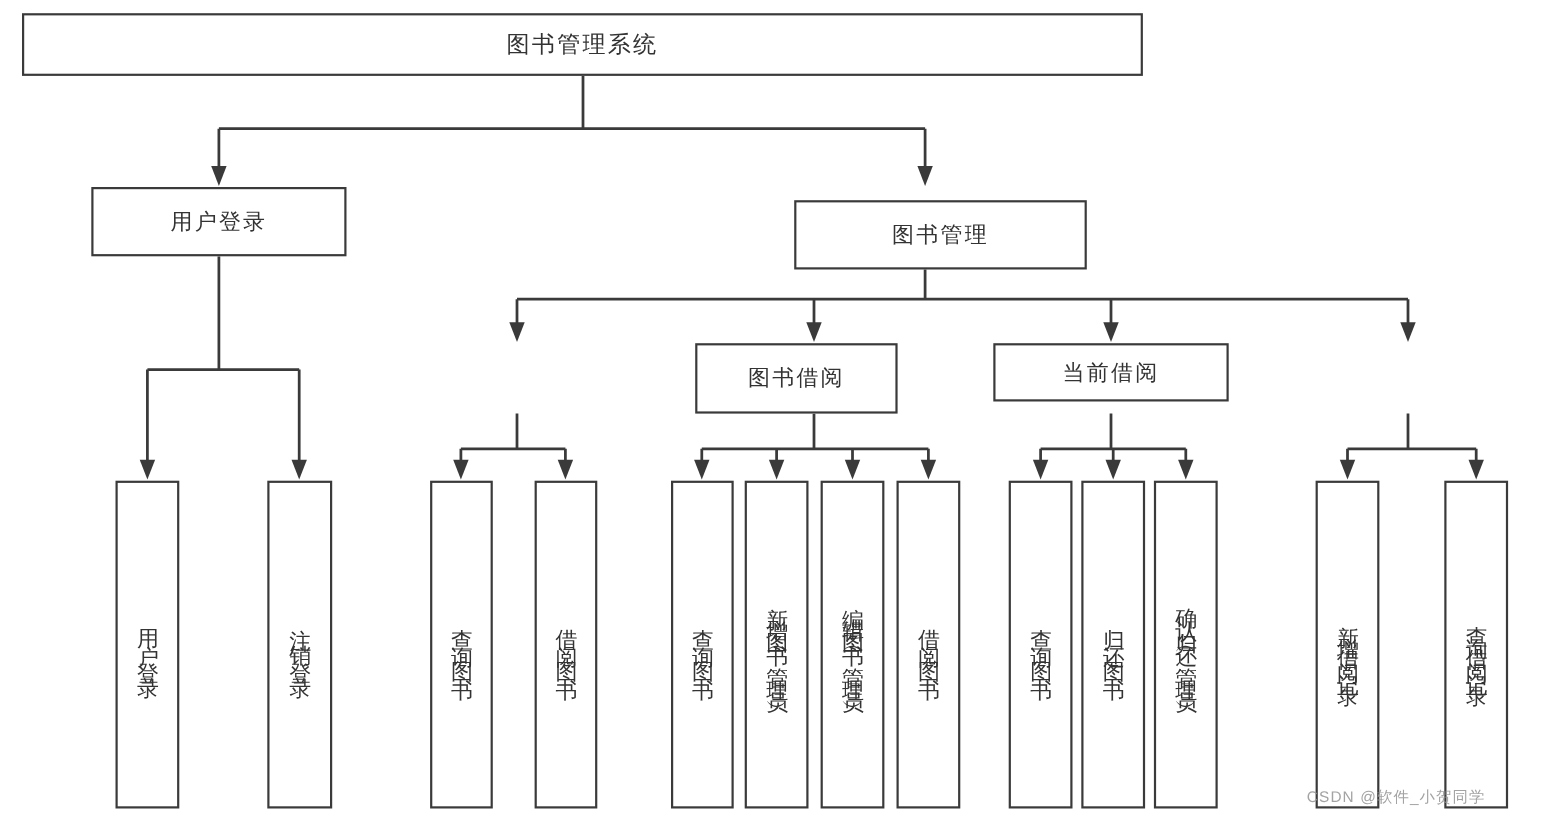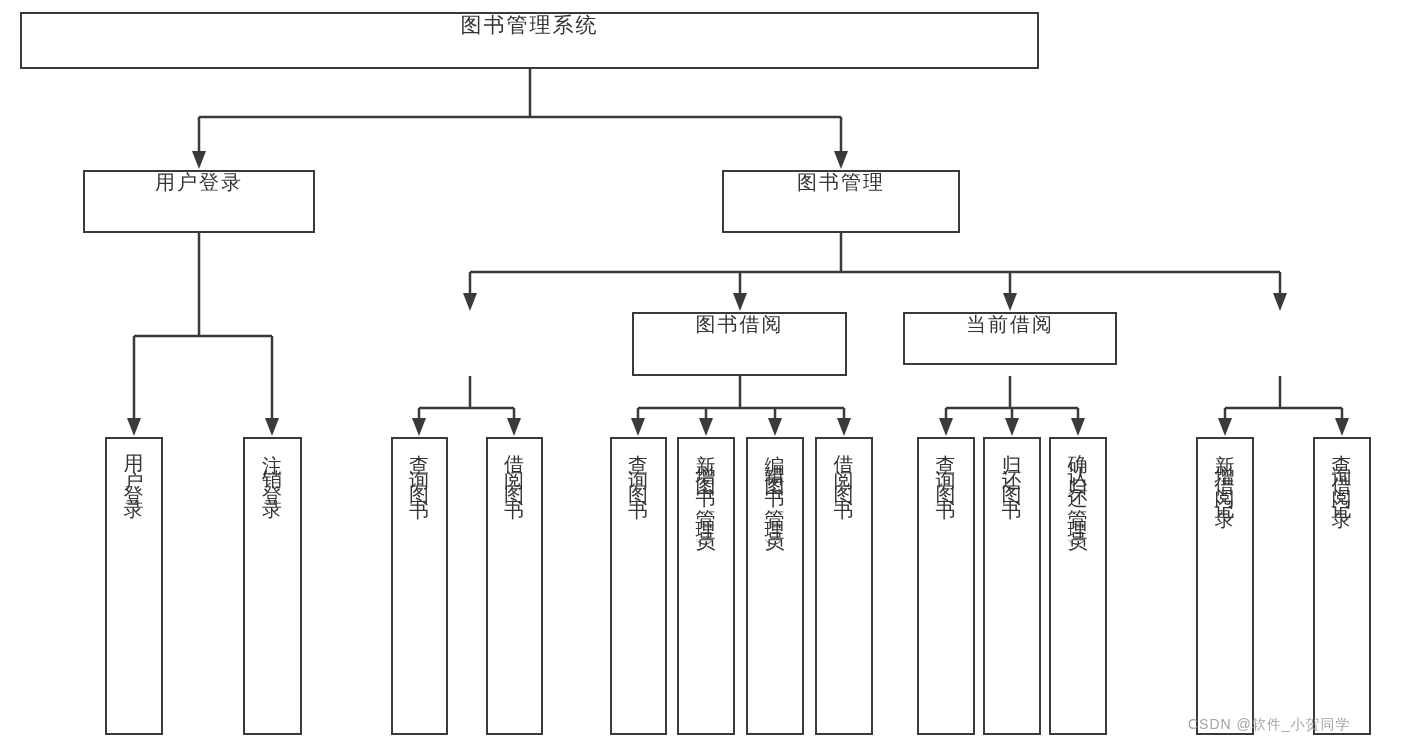--- a/index.html
+++ b/index.html
@@ -16,20 +16,21 @@
     left: 0; top: 0;
     width: 1405px; height: 747px;
     z-index: 1;
   }
   .box {
     position: absolute;
     box-sizing: border-box;
     background: #ffffff;
     border: 2.5px solid #3a3a3a;
     display: flex;
+    align-items: center;
     justify-content: center;
     color: #333333;
     z-index: 2;
   }
   .box.h span {
     font-size: 20px;
     letter-spacing: 2px;
     white-space: nowrap;
     line-height: 1;
   }
@@ -102,25 +103,25 @@
     </g>
   </svg>
 
   <div class="box h root" style="left:20px;top:12px;width:1019px;height:57px">
     <span>图书管理系统</span>
   </div>
 
   <div class="box h" style="left:83px;top:170px;width:232px;height:63px">
     <span>用户登录</span>
   </div>
-  <div class="box h" style="left:722px;top:170px;width:238px;height:63px">
+  <div class="box h" style="left:722px;top:182px;width:266px;height:63px">
     <span>图书管理</span>
   </div>
 
-  <div class="box h" style="left:632px;top:312px;width:215px;height:64px">
+  <div class="box h" style="left:632px;top:312px;width:184px;height:64px">
     <span>图书借阅</span>
   </div>
   <div class="box h" style="left:903px;top:312px;width:214px;height:53px">
     <span>当前借阅</span>
   </div>
 
   <div class="box v" style="left:105px;top:437px;width:58px;height:298px">
     <span>用户登录</span>
   </div>
   <div class="box v" style="left:243px;top:437px;width:59px;height:298px">

